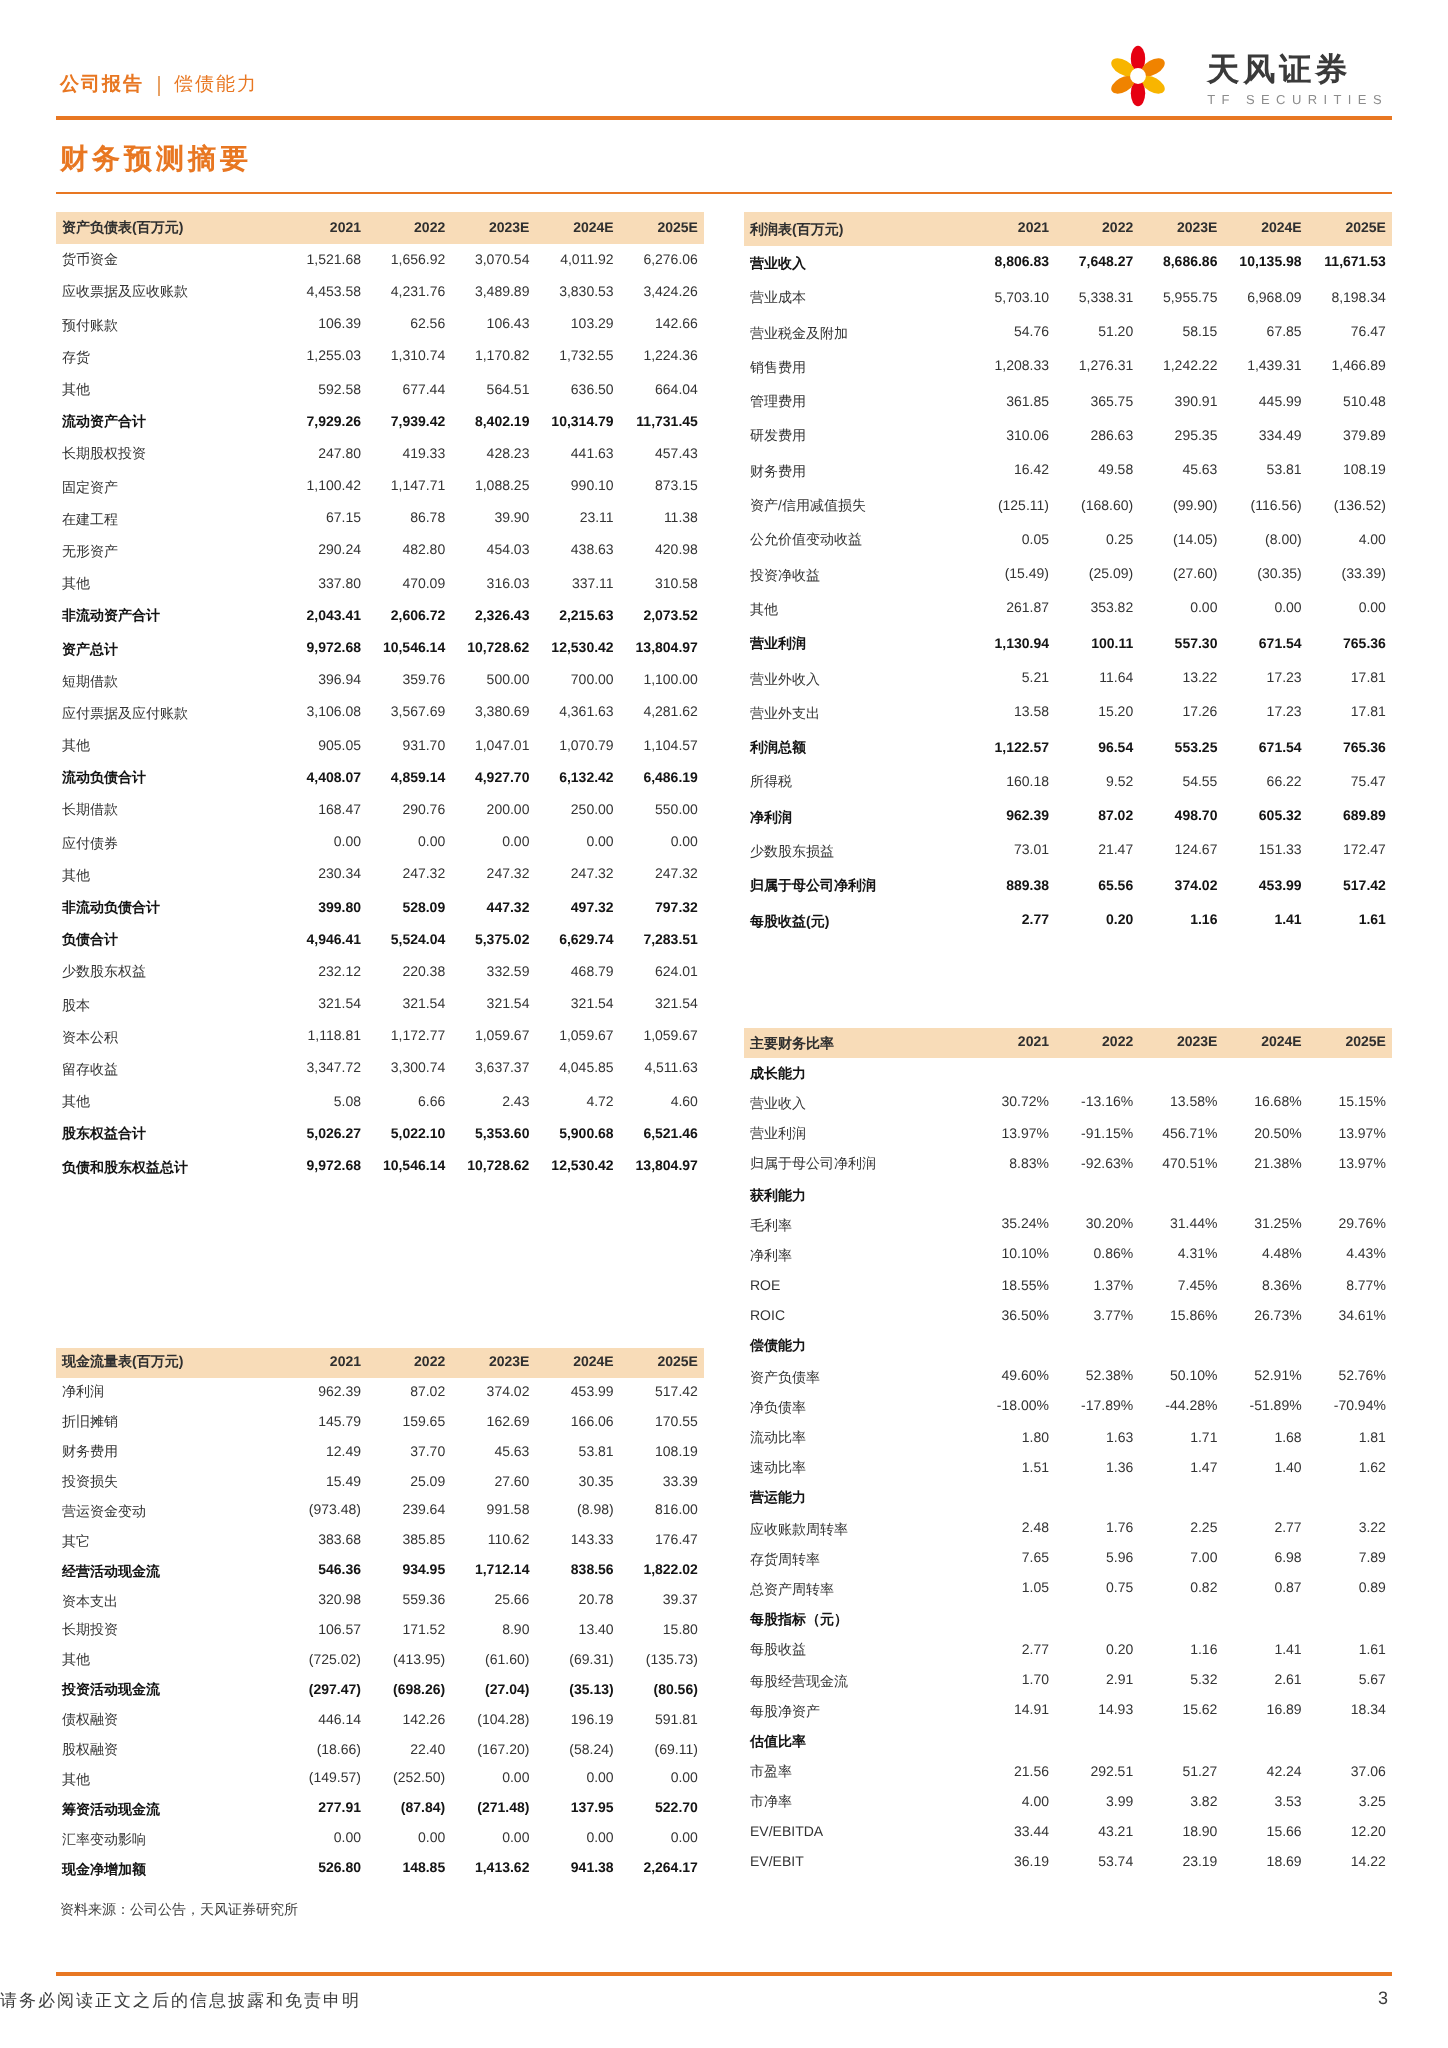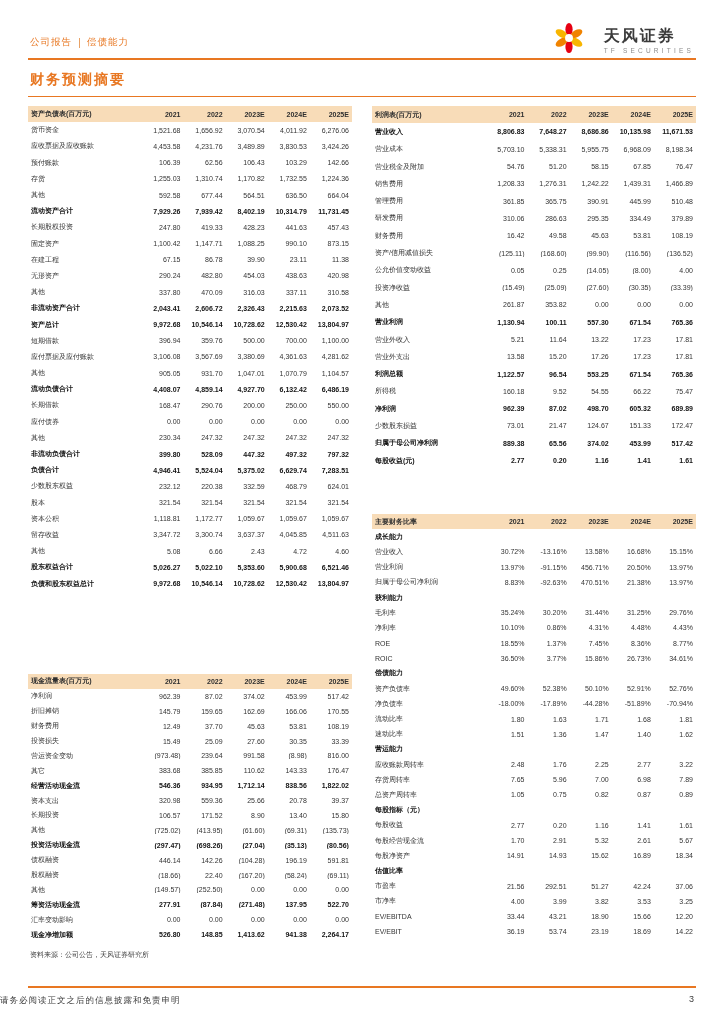--- a/index.html
+++ b/index.html
@@ -11,21 +11,21 @@
     background: #ffffff;
     overflow: hidden;
     margin: 0 auto;
   }
   
   .report-type {
     position: absolute; left: 30px; top: 36px;
     font-size: 9.5px; color: #e87722; letter-spacing: 1px;
     display: flex; align-items: center;
   }
-  .report-type .cat { font-weight: normal; }
+  .report-type .cat { font-weight: bold; }
   .report-type .sep {
     display: inline-block; width: 1px; height: 10px;
     background: #e8a266; margin: 0 7px;
   }
   .brand {
     position: absolute; right: 30px; top: 20px;
     display: flex; align-items: center; gap: 17px;
   }
   .brand-text { text-align: left; }
   .brand-name { font-size: 16px; font-weight: bold; color: #3a3a3a; letter-spacing: 2px; line-height: 18px; }

